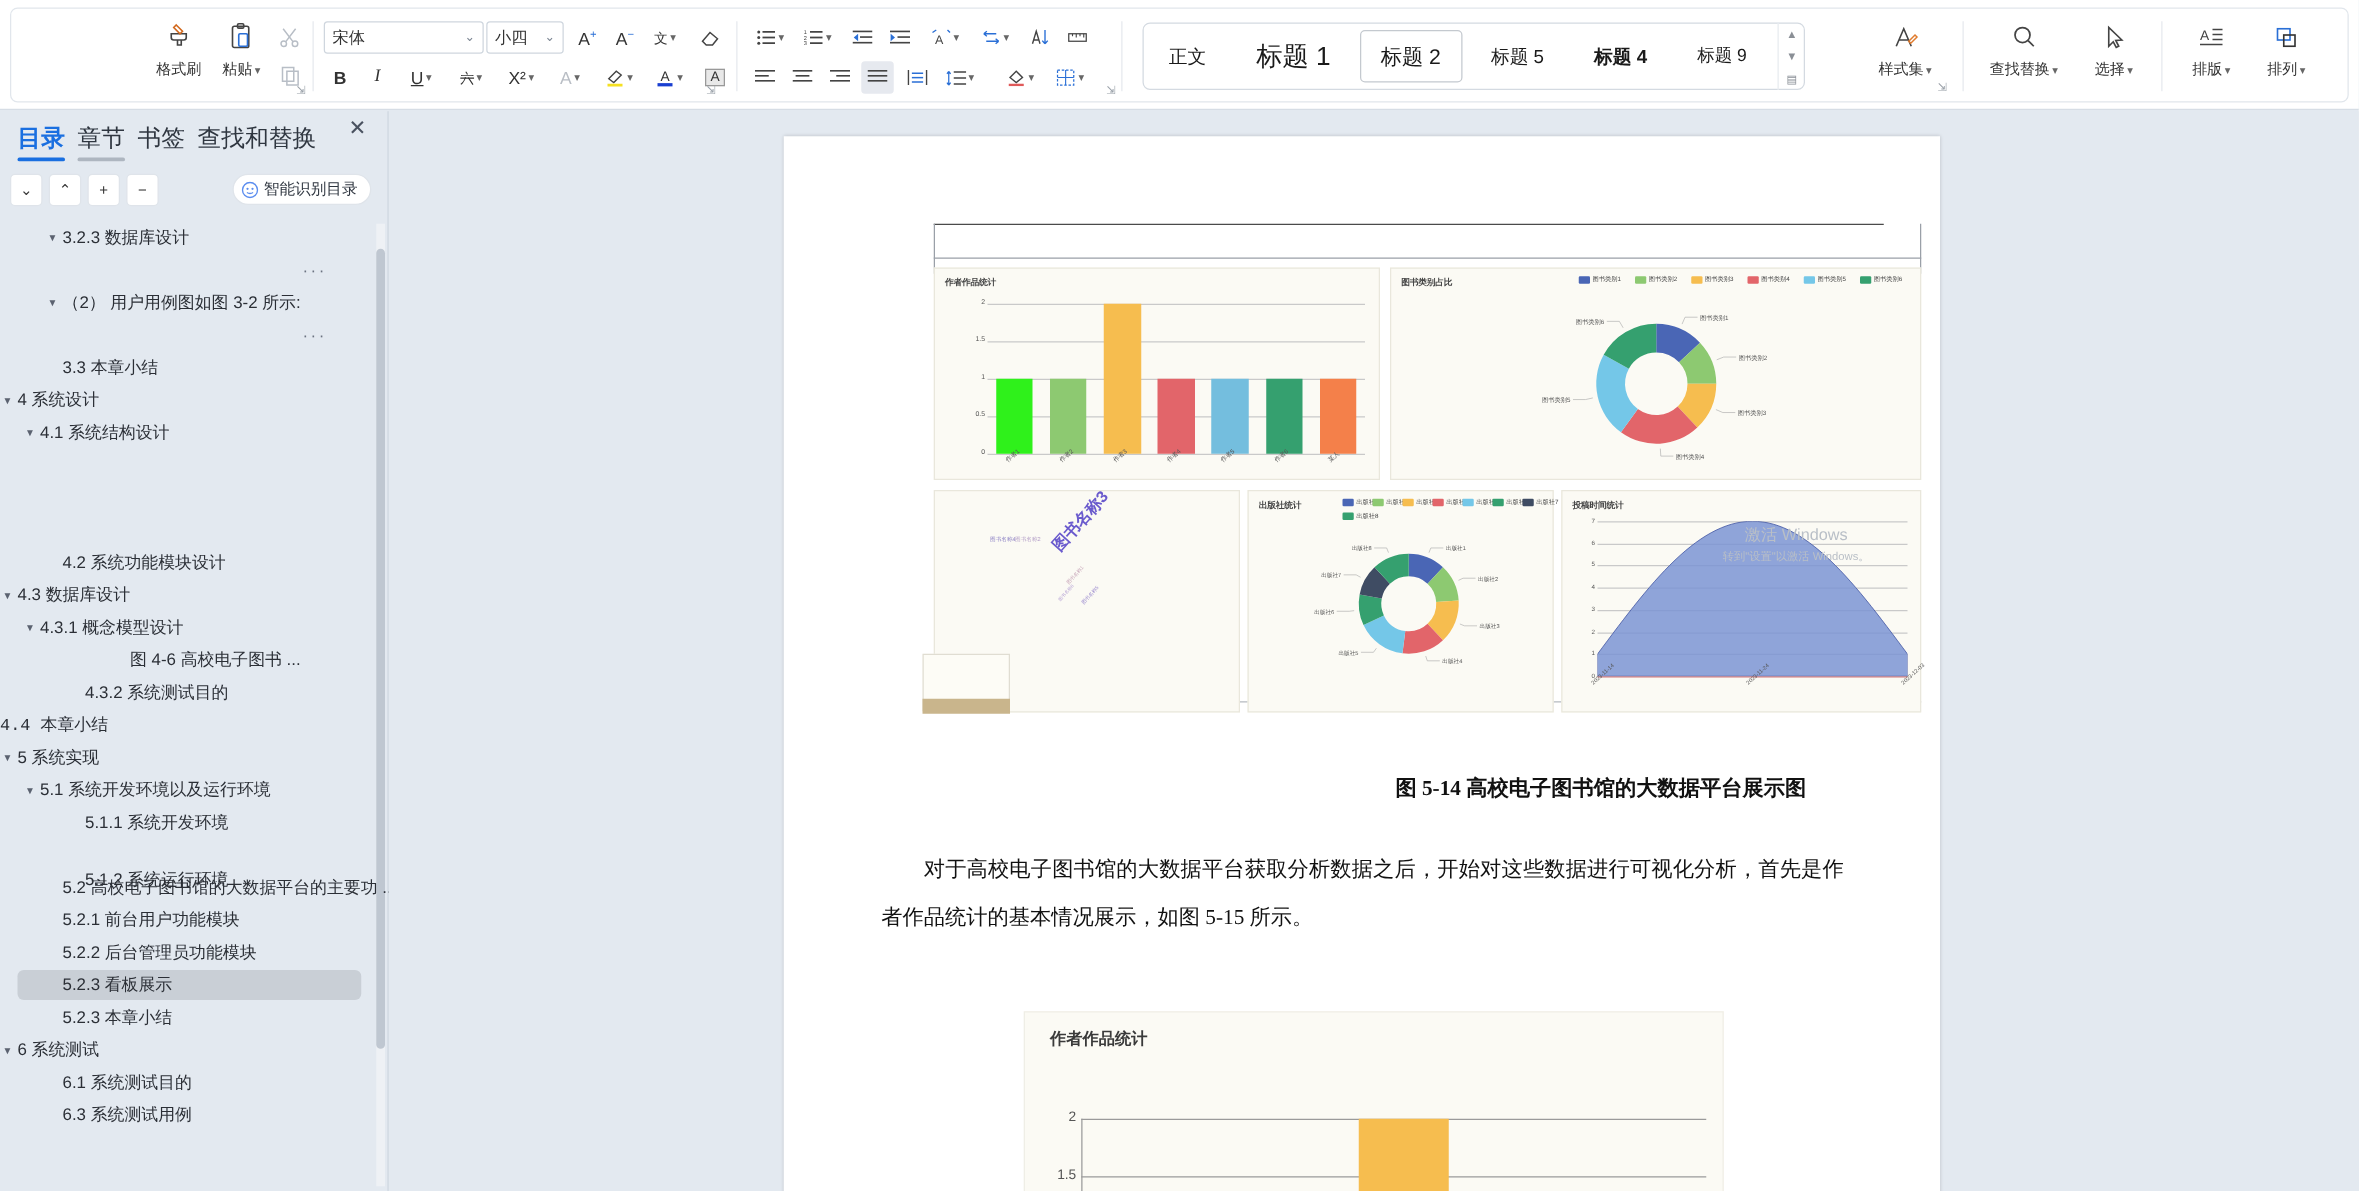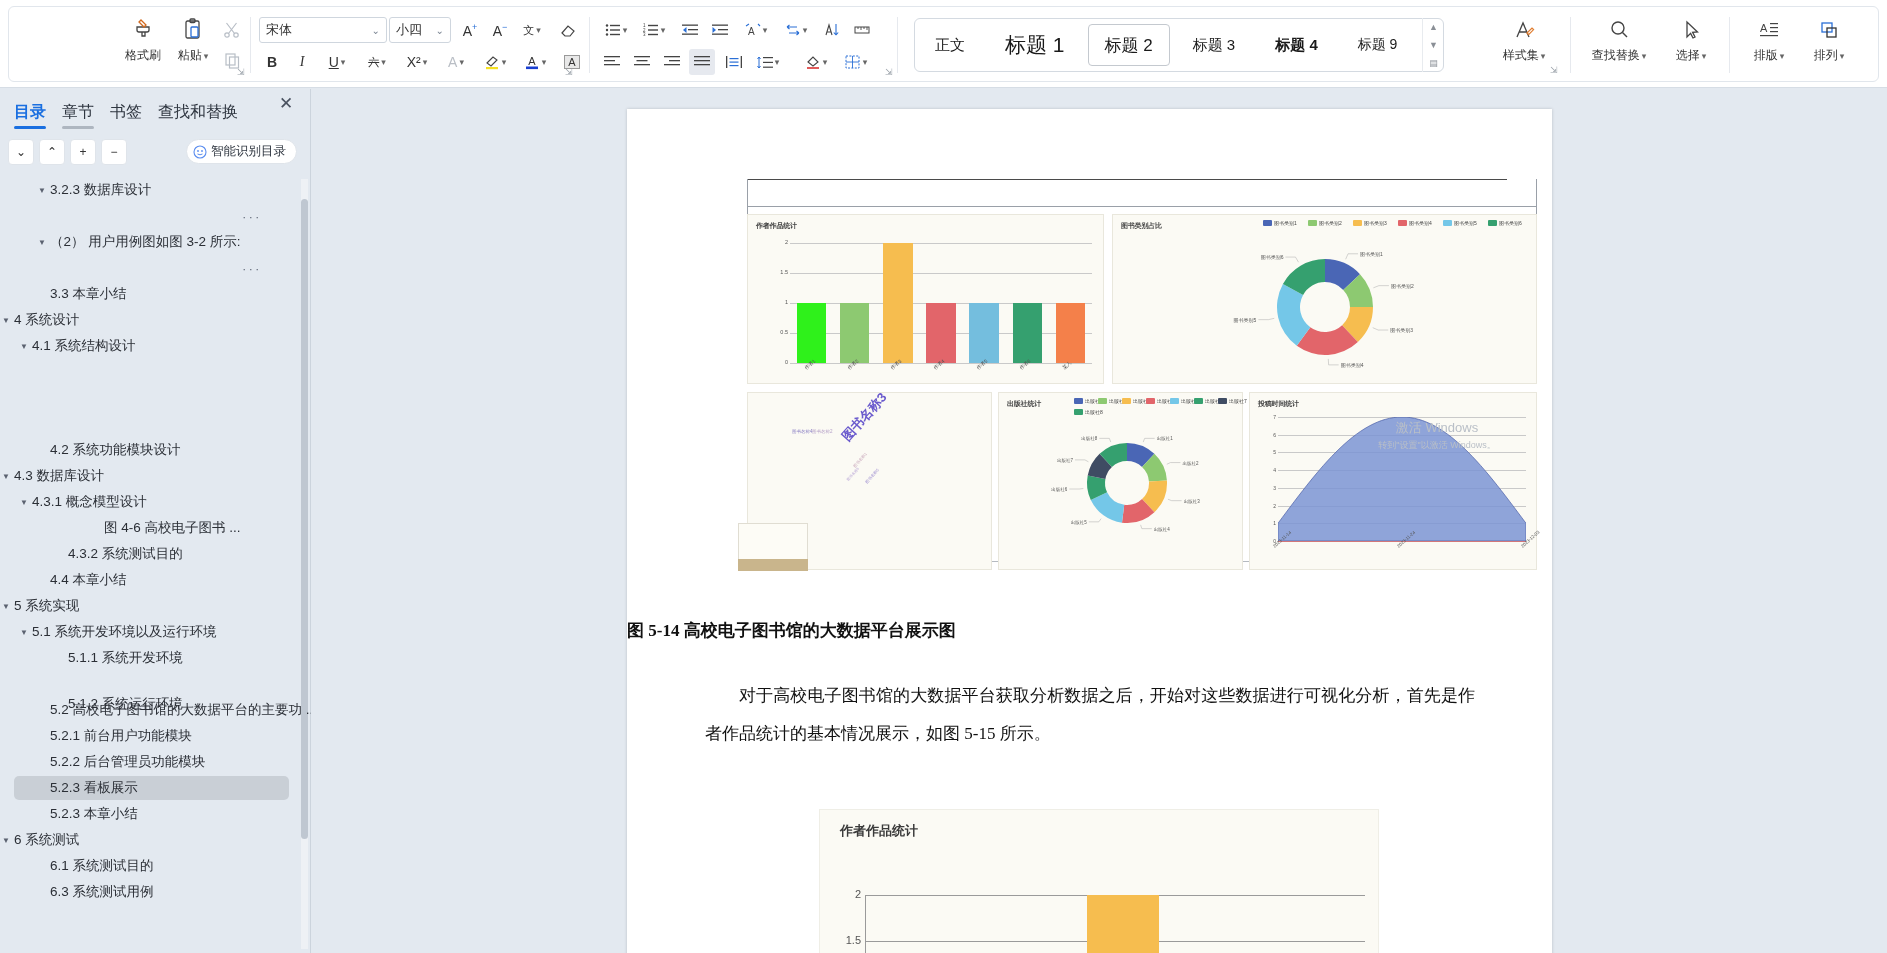--- a/index.html
+++ b/index.html
@@ -116,22 +116,22 @@
 
   .launcher { position:absolute; font-size:9px; color:#9aa1a9; }
 
   
   #sidebar {
     position:absolute; left:0; top:89px; width:311px; height:864px;
     background:#e3e9f0; border-right:1px solid #ccd4dd;
   }
   #sb-tabs { position:absolute; left:0; top:9px; width:311px; height:30px; }
   .sb-tab {
-    position:absolute; top:0; height:28px; font-size:16px; color:#2f3640;
-    display:flex; align-items:center; cursor:default;
+    position:absolute; top:0; height:28px; font-size:19px; color:#2f3640;
+    display:flex; align-items:flex-start; cursor:default;
   }
   .sb-tab.active { color:#1a6fe0; font-weight:bold; }
   .sb-tab .ul { position:absolute; left:0; right:0; bottom:-3px; height:3px; border-radius:2px; }
   .sb-tab.active .ul { background:#1a6fe0; }
   .sb-tab.under2 .ul { background:#aeb6c0; }
   #sb-close {
     position:absolute; right:14px; top:4px; width:20px; height:20px;
     display:flex; align-items:center; justify-content:center; color:#4a5260; font-size:17px;
   }
   #sb-toolbar { position:absolute; left:0; top:50px; width:311px; height:34px; }
@@ -183,21 +183,21 @@
   #dash-rule-top2 { position:absolute; left:0; top:27px; width:790px; height:1px; background:#9aa0a8; }
   #dash-rule-left { position:absolute; left:0; top:0; width:1px; height:40px; background:#9aa0a8; }
   #dash-rule-right { position:absolute; right:0; top:0; width:1px; height:40px; background:#9aa0a8; }
   #dash-rule-bot { position:absolute; left:0; bottom:22px; width:790px; height:1px; background:#b5bac0; }
   .panel {
     position:absolute; background:#fbfaf4; border:1px solid #e9e7dc;
   }
   .ptitle { position:absolute; left:8px; top:6px; font-size:7px; font-weight:bold; color:#444; letter-spacing:-.2px;}
 
   #figcap {
-    position:absolute; left:0; top:510px; width:818px; text-align:left;
+    position:absolute; left:0; top:510px; width:818px; text-align:right;
     font-family:"Liberation Serif","DejaVu Serif",serif; font-size:17px; color:#111; font-weight:bold;
   }
   #para1 {
     position:absolute; left:78px; top:568px; width:770px;
     font-family:"Liberation Serif","DejaVu Serif",serif; font-size:17px; color:#111;
     line-height:38px; text-align:justify; text-indent:34px;
   }
   #chart515 {
     position:absolute; left:192px; top:700px; width:560px; height:230px;
     background:#fbfaf4; border:1px solid #efeee6;
@@ -503,21 +503,21 @@
         <div class="style-item" style="font-size:15px;">
           <span>正文</span>
         </div>
         <div class="style-item" style="font-size:21px;text-align:right;">
           <span>标题 1</span>
         </div>
         <div class="style-item selected" style="font-size:17px;">
           <span>标题 2</span>
         </div>
         <div class="style-item" style="font-size:15px;">
-          <span>标题 3</span>
+          <span>标题 5</span>
         </div>
         <div class="style-item" style="font-size:15px;font-weight:bold;">
           <span>标题 4</span>
         </div>
         <div class="style-item" style="font-size:14px;">
           <span>标题 9</span>
         </div>
       </div>
       <div id="style-scroll">
         <div>▲</div>
@@ -691,21 +691,21 @@
         <span class="tri" style="left: 18px;">▼</span>
         <span class="txt" style="margin-left: 32px;">4.3.1 概念模型设计</span>
       </div>
       <div class="toc-row">
         <span class="txt" style="margin-left: 104px;">图 4-6 高校电子图书 ...</span>
       </div>
       <div class="toc-row">
         <span class="txt" style="margin-left: 68px;">4.3.2 系统测试目的</span>
       </div>
       <div class="toc-row">
-        <span class="txt" style="margin-left: 50px;">4.4 本章小结</span>
+        <span class="txt" style=" font-family: Liberation Mono, monospace;">4.4 本章小结</span>
       </div>
       <div class="toc-row">
         <span class="tri" style="left: 0px;">▼</span>
         <span class="txt" style="margin-left: 14px;">5 系统实现</span>
       </div>
       <div class="toc-row">
         <span class="tri" style="left: 18px;">▼</span>
         <span class="txt" style="margin-left: 32px;">5.1 系统开发环境以及运行环境</span>
       </div>
       <div class="toc-row">

